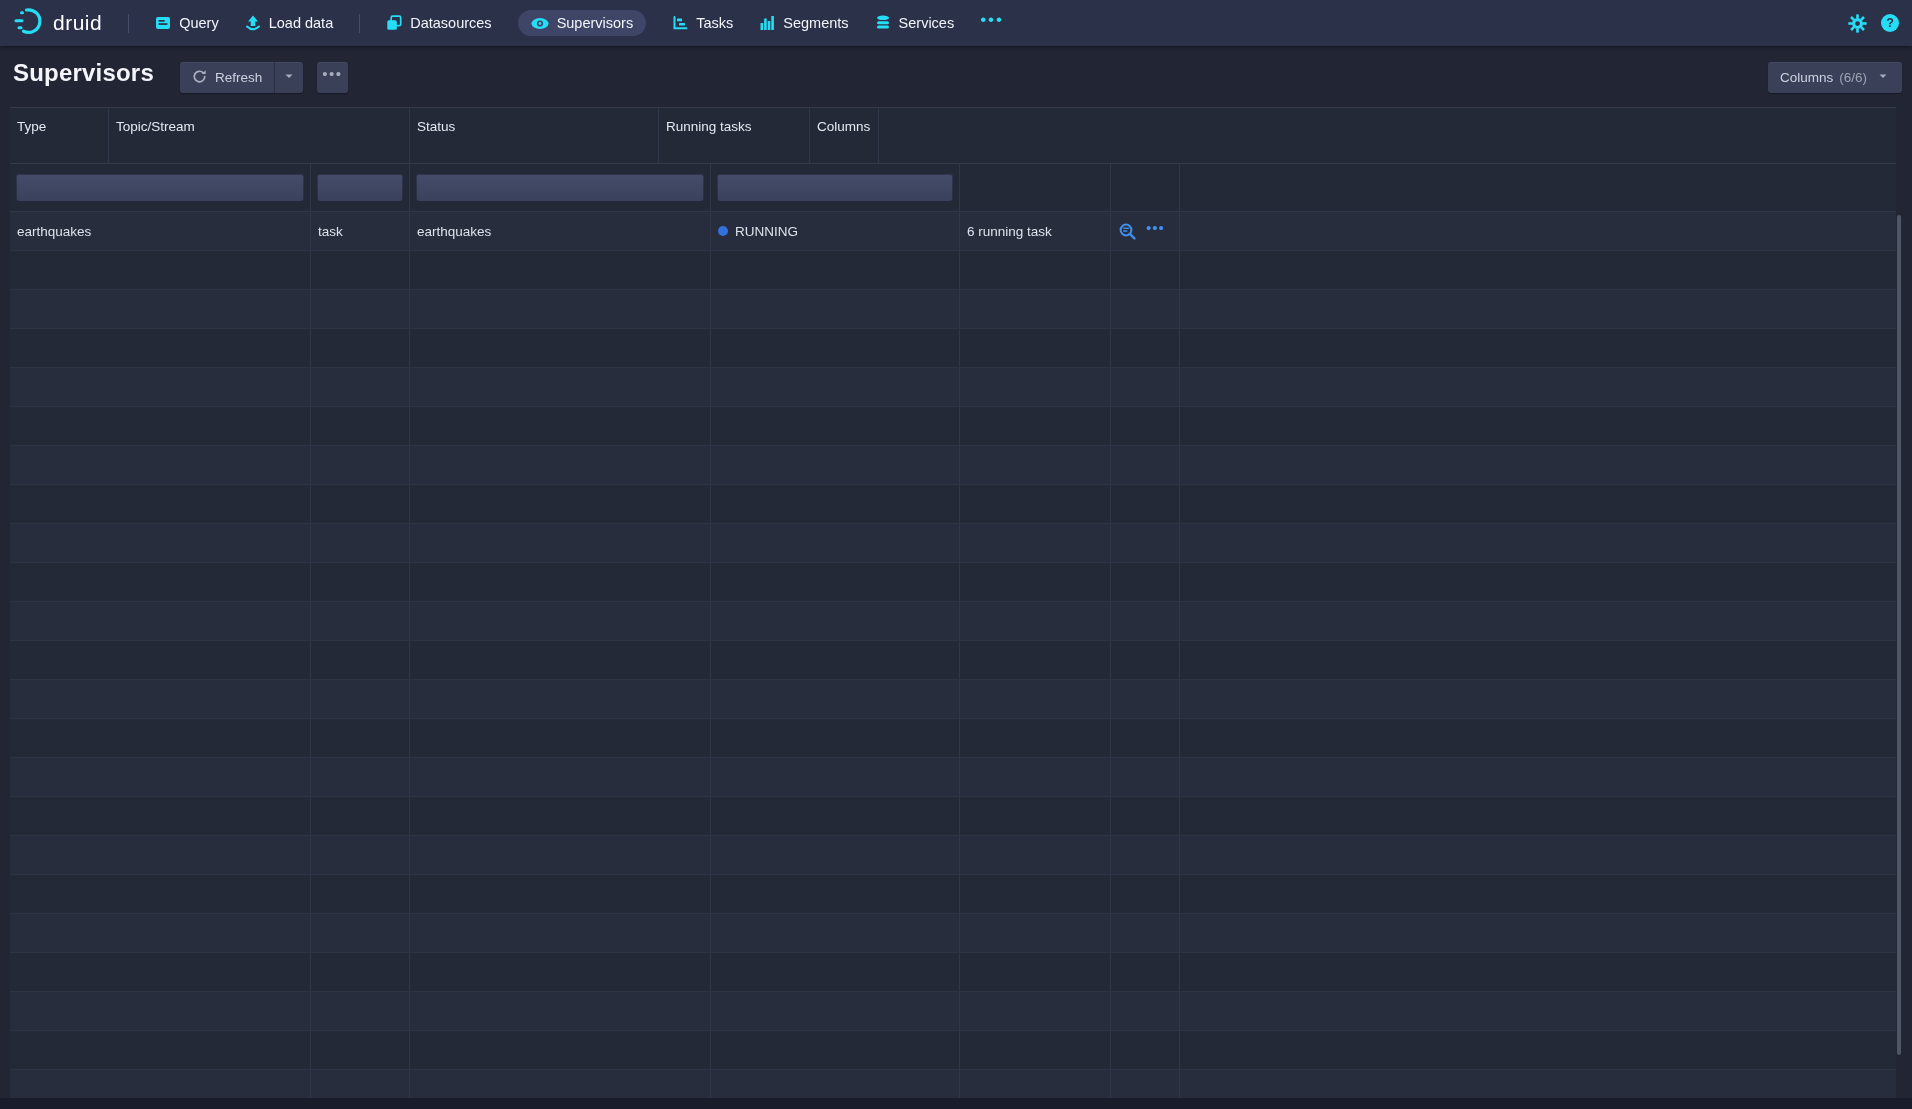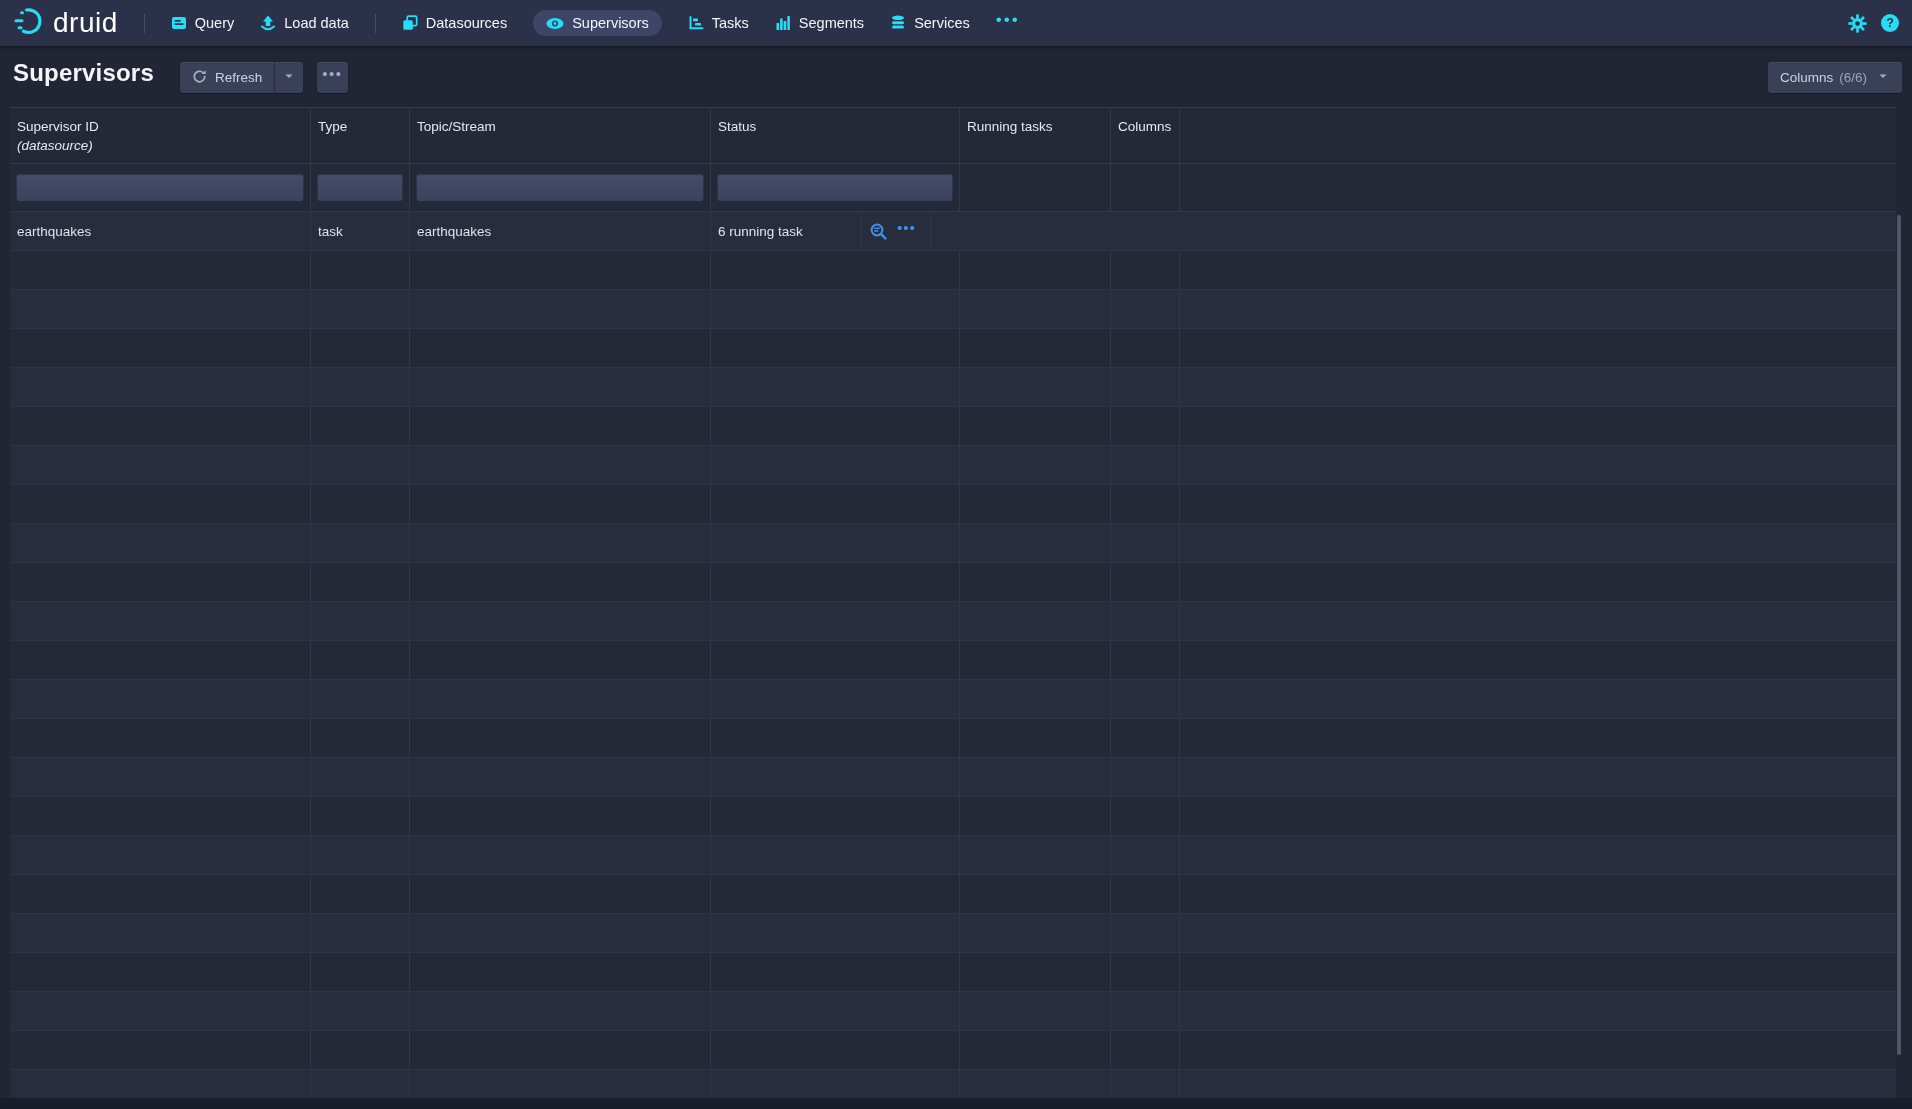--- a/index.html
+++ b/index.html
@@ -20,21 +20,21 @@
   .page-bg{position:absolute;left:0;top:0;width:1912px;height:1098px;background:var(--page);}
 
   
   .navbar{
     position:absolute;left:0;top:0;width:1912px;height:46px;
     background:var(--navbar);display:flex;align-items:center;gap:26px;
     padding-left:14px;box-sizing:border-box;z-index:5;
     box-shadow:0 1px 4px rgba(0,0,0,.45);
   }
   .logo{display:flex;align-items:center;gap:7px;cursor:pointer;}
-  .logo-text{color:#ffffff;font-size:28px;letter-spacing:.5px;}
+  .logo-text{color:#ffffff;font-size:21px;letter-spacing:.5px;}
   .nav-divider{width:1px;height:19px;background:#474d66;}
   .nav-item{
     display:flex;align-items:center;gap:8px;font-size:14.5px;
     color:var(--navtext);cursor:pointer;white-space:nowrap;
   }
   .nav-item.active{background:var(--pill);border-radius:15px;padding:5px 13px;}
   .nav-more{color:var(--cyan);font-size:17px;letter-spacing:2px;cursor:pointer;line-height:10px;padding-bottom:6px;}
   .nav-right{position:absolute;right:13px;top:0;height:46px;display:flex;align-items:center;gap:14px;}
   .help-circle{
     width:18px;height:18px;border-radius:50%;background:var(--cyan);
@@ -241,21 +241,20 @@
   <span class="columns-count">(6/6)</span>
   <span style="margin-left:3px;">
     <svg width="14" height="14" viewBox="0 0 16 16">
         <path d="M4 6.2 l4 4.2 4-4.2z" fill="#a7adbd"></path>
       </svg>
   </span>
 </div>
 
 <div class="table">
   <div class="thead">
-      <div class="th" style="width: 301px;"><span>Supervisor ID</span><span class="sub">(datasource)</span></div>
       <div class="th" style="width: 99px;"><span>Type</span></div>
       <div class="th" style="width: 301px;"><span>Topic/Stream</span></div>
       <div class="th" style="width: 249px;"><span>Status</span></div>
       <div class="th" style="width: 151px;"><span>Running tasks</span></div>
       <div class="th" style="width: 69px;"><span>Columns</span></div>
       <div class="th filler" style="width: 716px;"></div>
     </div>
   <div class="tfilter">
       <div class="tf-cell" style="width: 301px;"><input class="filter" type="text" placeholder="" style=""></div>
       <div class="tf-cell" style="width: 99px;"><input class="filter" type="text" placeholder="" style=""></div>
@@ -263,20 +262,24 @@
       <div class="tf-cell" style="width: 249px;"><input class="filter" type="text" placeholder="" style=""></div>
       <div class="tf-cell" style="width: 151px;"></div>
       <div class="tf-cell" style="width: 69px;"></div>
       <div class="tf-cell filler" style="width: 716px;"></div>
     </div>
   <div class="tbody">
       <div class="tr odd">
         <div class="td" style="width: 301px;">earthquakes</div>
         <div class="td" style="width: 99px;">task</div>
         <div class="td" style="width: 301px;">earthquakes</div>
+        <div class="td" style="width: 249px;">
+          <span class="status-dot"></span>
+          <span>RUNNING</span>
+        </div>
         <div class="td" style="width: 151px;">6 running task</div>
         <div class="td actions-cell" style="width: 69px;">
           <span class="icon-btn">
             <svg width="19" height="19" viewBox="0 0 19 19">
               <circle cx="8" cy="8" r="5.4" stroke="#4090ee" stroke-width="2" fill="none"></circle>
               <line x1="12.2" y1="12.2" x2="16.5" y2="16.5" stroke="#4090ee" stroke-width="2.4" stroke-linecap="round"></line>
               <line x1="5.2" y1="6.3" x2="10.8" y2="6.3" stroke="#4090ee" stroke-width="1.5"></line>
               <line x1="5.2" y1="9" x2="9.3" y2="9" stroke="#4090ee" stroke-width="1.5"></line>
             </svg>
           </span>

